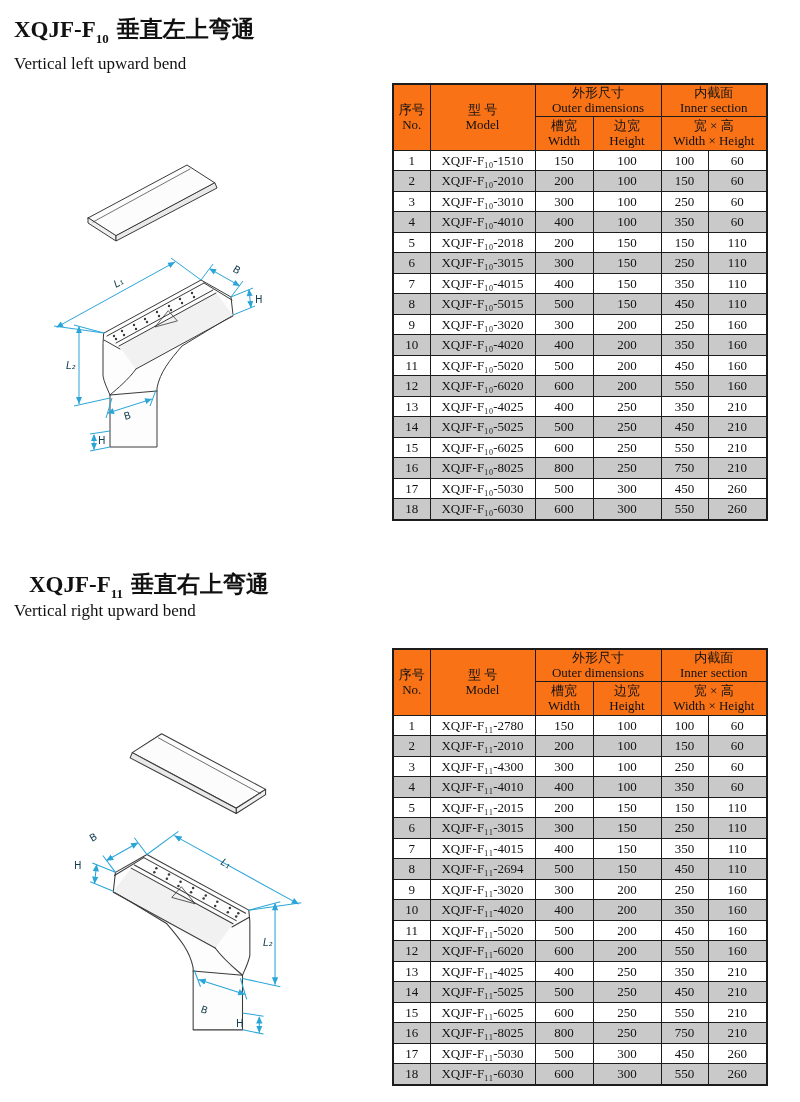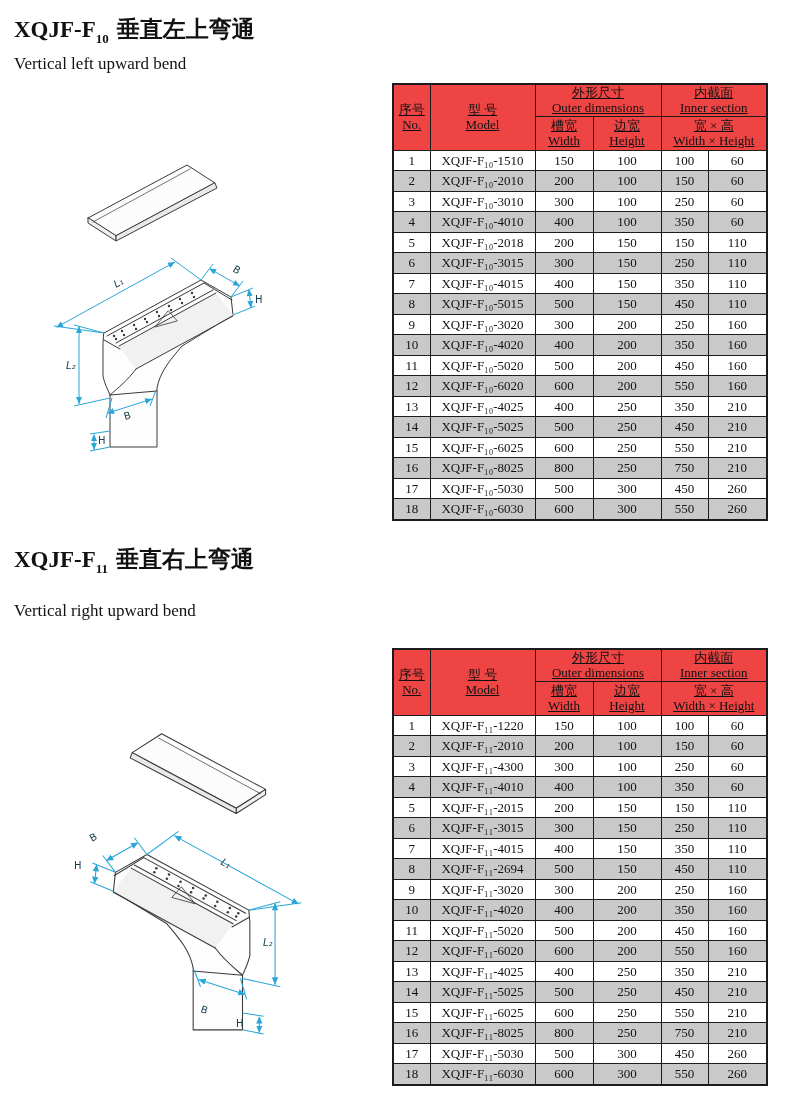--- a/index.html
+++ b/index.html
@@ -6,30 +6,30 @@
   body{
     width:800px;height:1102px;position:relative;background:#ffffff;
     font-family:"Liberation Serif","DejaVu Serif",serif;color:#111;
     overflow:hidden;
   }
   .title{position:absolute;left:14px;font-size:23px;font-weight:bold;white-space:nowrap;}
   .title sub{font-size:13px;}
   .title .cnpart{margin-left:8px;}
   .subtitle{position:absolute;left:14px;font-size:17px;}
   #title1{top:14px;} #sub1{top:54px;}
-  #title2{top:544px;} #sub2{top:601px;}
+  #title2{top:569px;margin-left:15px;} #sub2{top:601px;}
 
   table.spec{
     position:absolute;border-collapse:collapse;table-layout:fixed;width:374px;
     font-size:13px;text-align:center;border:2px solid #1c1c1c;
   }
   #table1{left:392px;top:83px;}
   #table2{left:392px;top:648px;}
   .spec th,.spec td{border:1px solid #1c1c1c;padding:0;}
-  .spec th{background:#ef4444;font-weight:normal;text-decoration:underline;}
+  .spec th{background:#f97316;font-weight:normal;}
   .spec th .cn,.spec th .en{display:block;line-height:1.18;}
   .spec thead tr:nth-child(1) th[colspan]{height:28px;}
   .spec thead tr:nth-child(2) th{height:33px;}
   .spec td{height:19.5px;line-height:1;}
   .spec tbody tr:nth-child(even) td{background:#c9c9c9;}
 
   .art{position:absolute;}
   #art1{left:30px;top:150px;width:330px;height:320px;}
   #art2{left:30px;top:718px;width:330px;height:340px;}
   .dimlbl text{font-family:"DejaVu Sans","Liberation Sans",sans-serif;font-size:10px;fill:#16404f;}
@@ -367,21 +367,21 @@
         </th>
       <th colspan="2">
           <span class="cn">宽 × 高</span>
           <span class="en">Width × Height</span>
         </th>
     </tr>
   </thead>
   <tbody>
       <tr>
         <td>1</td>
-        <td>XQJF-F₁₁-1220</td>
+        <td>XQJF-F₁₁-2780</td>
         <td>150</td>
         <td>100</td>
         <td>100</td>
         <td>60</td>
       </tr>
       <tr>
         <td>2</td>
         <td>XQJF-F₁₁-2010</td>
         <td>200</td>
         <td>100</td>

